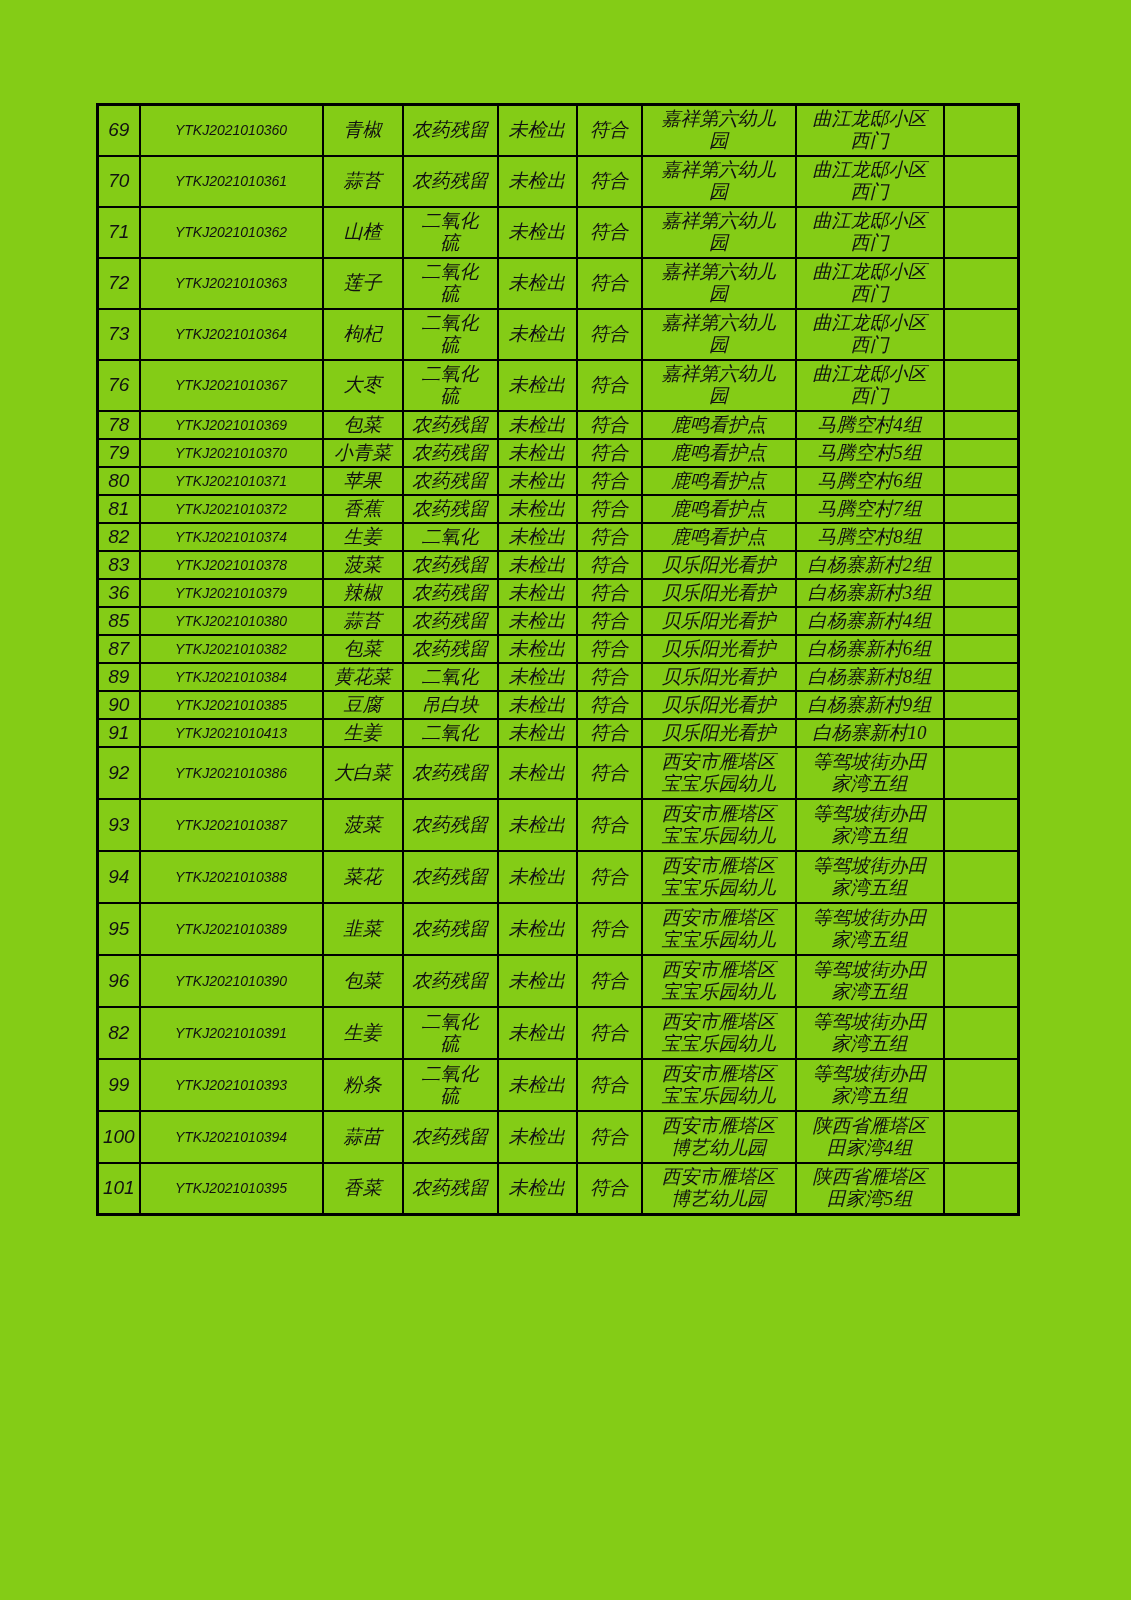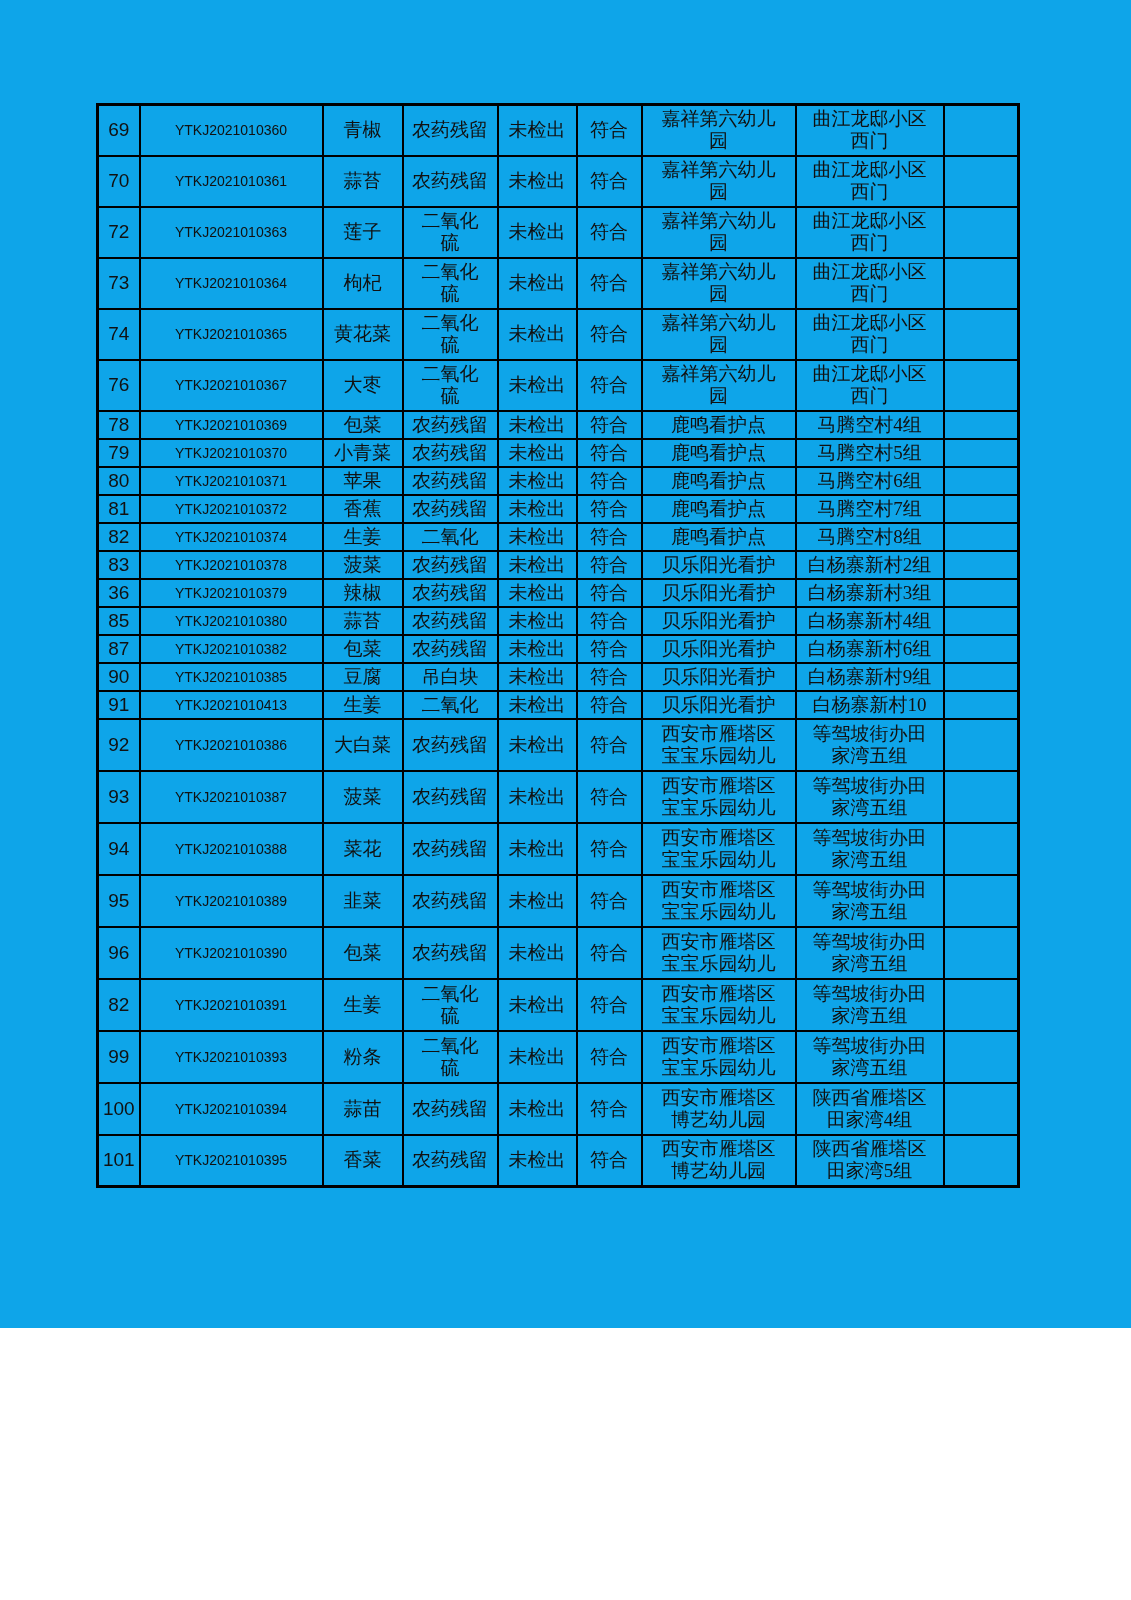--- a/index.html
+++ b/index.html
@@ -3,25 +3,26 @@
 <meta charset="utf-8">
 <style>
   html, body {
     margin: 0;
     padding: 0;
     background: #ffffff;
   }
   .page {
     position: relative;
     width: 1131px;
-    height: 1328px;
-    background: #0ea5e9;
+    height: 1600px;
+    background: #84cc16;
     overflow: hidden;
     font-family: "Liberation Sans", sans-serif;
     color: #111111;
+    font-style: italic;
   }
   table.inspection {
     position: absolute;
     left: 96px;
     top: 103px;
     border-collapse: collapse;
     table-layout: fixed;
     width: 921px;
     border: 3px solid #000000;
   }
@@ -87,51 +88,51 @@
           <td class="zh">农药残留</td>
           <td class="zh">未检出</td>
           <td class="zh">符合</td>
           <td class="zh">嘉祥第六幼儿
 园</td>
           <td class="zh">曲江龙邸小区
 西门</td>
           <td class="zh"></td>
         </tr>
         <tr style="height: 51px;">
+          <td class="num">71</td>
+          <td class="id">YTKJ2021010362</td>
+          <td class="zh">山楂</td>
+          <td class="zh">二氧化
+硫</td>
+          <td class="zh">未检出</td>
+          <td class="zh">符合</td>
+          <td class="zh">嘉祥第六幼儿
+园</td>
+          <td class="zh">曲江龙邸小区
+西门</td>
+          <td class="zh"></td>
+        </tr>
+        <tr style="height: 51px;">
           <td class="num">72</td>
           <td class="id">YTKJ2021010363</td>
           <td class="zh">莲子</td>
           <td class="zh">二氧化
 硫</td>
           <td class="zh">未检出</td>
           <td class="zh">符合</td>
           <td class="zh">嘉祥第六幼儿
 园</td>
           <td class="zh">曲江龙邸小区
 西门</td>
           <td class="zh"></td>
         </tr>
         <tr style="height: 51px;">
           <td class="num">73</td>
           <td class="id">YTKJ2021010364</td>
           <td class="zh">枸杞</td>
-          <td class="zh">二氧化
-硫</td>
-          <td class="zh">未检出</td>
-          <td class="zh">符合</td>
-          <td class="zh">嘉祥第六幼儿
-园</td>
-          <td class="zh">曲江龙邸小区
-西门</td>
-          <td class="zh"></td>
-        </tr>
-        <tr style="height: 51px;">
-          <td class="num">74</td>
-          <td class="id">YTKJ2021010365</td>
-          <td class="zh">黄花菜</td>
           <td class="zh">二氧化
 硫</td>
           <td class="zh">未检出</td>
           <td class="zh">符合</td>
           <td class="zh">嘉祥第六幼儿
 园</td>
           <td class="zh">曲江龙邸小区
 西门</td>
           <td class="zh"></td>
         </tr>
@@ -239,20 +240,31 @@
         </tr>
         <tr style="height: 28px;">
           <td class="num">87</td>
           <td class="id">YTKJ2021010382</td>
           <td class="zh">包菜</td>
           <td class="zh">农药残留</td>
           <td class="zh">未检出</td>
           <td class="zh">符合</td>
           <td class="zh">贝乐阳光看护</td>
           <td class="zh">白杨寨新村6组</td>
+          <td class="zh"></td>
+        </tr>
+        <tr style="height: 28px;">
+          <td class="num">89</td>
+          <td class="id">YTKJ2021010384</td>
+          <td class="zh">黄花菜</td>
+          <td class="zh">二氧化</td>
+          <td class="zh">未检出</td>
+          <td class="zh">符合</td>
+          <td class="zh">贝乐阳光看护</td>
+          <td class="zh">白杨寨新村8组</td>
           <td class="zh"></td>
         </tr>
         <tr style="height: 28px;">
           <td class="num">90</td>
           <td class="id">YTKJ2021010385</td>
           <td class="zh">豆腐</td>
           <td class="zh">吊白块</td>
           <td class="zh">未检出</td>
           <td class="zh">符合</td>
           <td class="zh">贝乐阳光看护</td>

